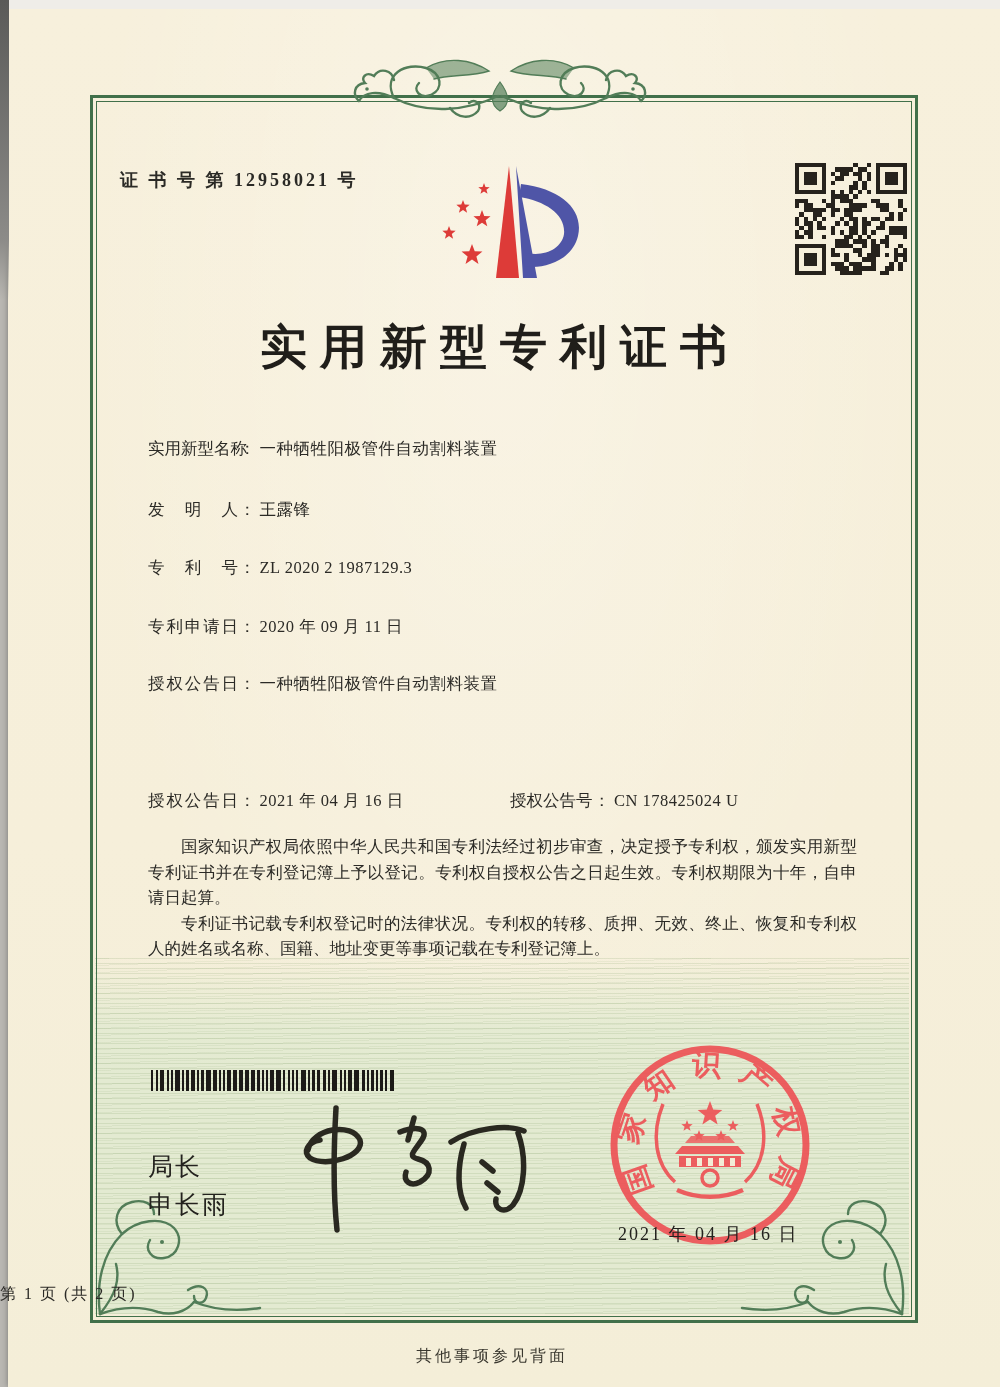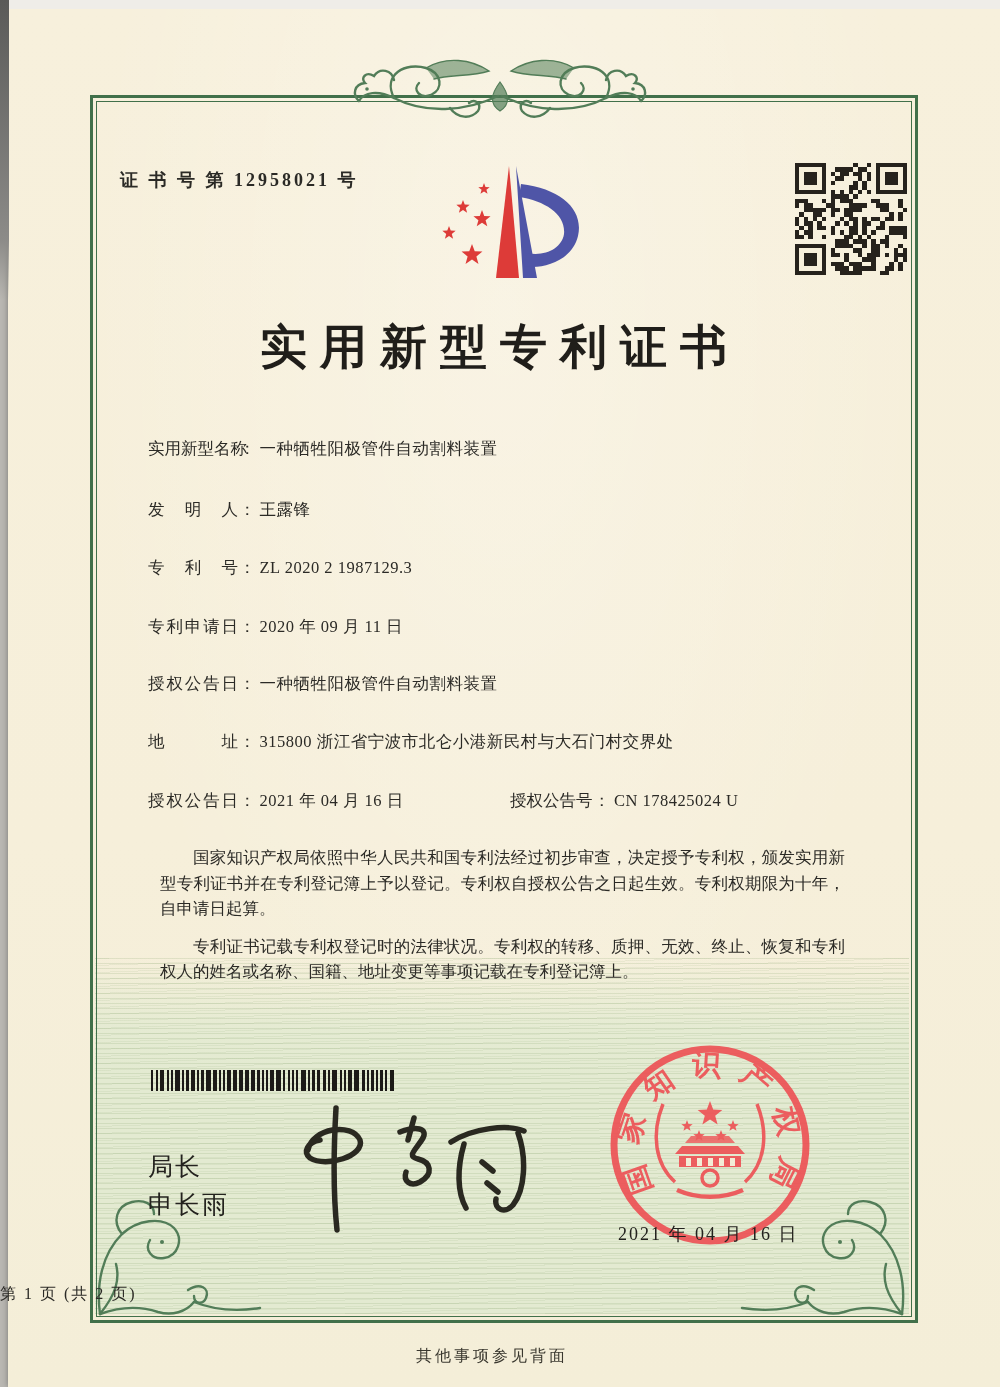--- a/index.html
+++ b/index.html
@@ -40,21 +40,21 @@
   .content{position:absolute;left:0;top:0;width:100%;height:100%;z-index:3;color:#26241f;}
   .abs{position:absolute;}
   .cert-no{left:120px;top:168px;font-size:18px;letter-spacing:3px;color:#2b2a26;font-weight:bold;}
   .title{left:0;right:0;top:316px;text-align:center;font-size:47px;font-weight:bold;letter-spacing:13px;color:#201e1a;}
   .field{left:148px;height:24px;font-size:16.5px;white-space:nowrap;color:#2b2a26;}
   .lbl{display:inline-block;width:90px;text-align:justify;text-align-last:justify;vertical-align:bottom;}
   .colon{display:inline-block;margin:0 4px 0 1px;}
   .val{letter-spacing:.5px;font-family:Liberation Serif, serif;}
   .field2{position:absolute;left:362px;top:0;white-space:nowrap;}
   .paras{left:148px;top:834px;width:709px;font-size:16.5px;line-height:25.5px;text-align:justify;color:#2b2a26;}
-  .paras p{margin:12px;text-indent:2em;font-family:Liberation Mono, monospace;}
+  .paras p{margin:0;text-indent:2em;}
   .barcode-wrap{left:151px;top:1070px;width:245px;height:21px;}
   .signer{left:148px;font-size:25px;letter-spacing:2px;color:#23221e;}
   .sig-wrap{left:268px;top:1098px;width:270px;height:145px;}
   .seal-wrap{left:607px;top:1042px;width:206px;height:206px;z-index:4;}
   .seal-date{left:618px;top:1222px;font-size:18px;letter-spacing:2px;color:#23221e;z-index:5;}
   .page-info{left:0;right:0;top:1284px;font-size:16px;letter-spacing:2px;color:#2b2a26;}
   .back-note{left:0;right:16px;top:1346px;text-align:center;font-size:16px;letter-spacing:3px;color:#3a382f;}
   .logo-wrap{left:424px;top:156px;width:172px;height:138px;}
   .qr-wrap{left:795px;top:163px;width:112px;height:112px;}
   .orn-top{left:350px;top:56px;width:300px;height:72px;z-index:3;}
@@ -356,23 +356,20 @@
     </div>
     <div class="abs field" style="top:557px">
       <span class="lbl">专利号</span><span class="colon">：</span><span class="val">ZL 2020 2 1987129.3</span>
     </div>
     <div class="abs field" style="top:616px">
       <span class="lbl">专利申请日</span><span class="colon">：</span><span class="val">2020 年 09 月 11 日</span>
     </div>
     <div class="abs field" style="top:673px">
       <span class="lbl">授权公告日</span><span class="colon">：</span><span class="val">一种牺牲阳极管件自动割料装置</span>
     </div>
-    <div class="abs field" style="top:731px">
-      <span class="lbl">地址</span><span class="colon">：</span><span class="val">315800 浙江省宁波市北仑小港新民村与大石门村交界处</span>
-    </div>
     <div class="abs field" style="top:790px">
       <span class="lbl">授权公告日</span><span class="colon">：</span><span class="val">2021 年 04 月 16 日</span>
       <span class="field2">
         <span>授权公告号</span><span class="colon">：</span><span class="val">CN 178425024 U</span>
       </span>
     </div>
 
     <div class="abs paras">
       <p>国家知识产权局依照中华人民共和国专利法经过初步审查，决定授予专利权，颁发实用新型专利证书并在专利登记簿上予以登记。专利权自授权公告之日起生效。专利权期限为十年，自申请日起算。</p>
       <p>专利证书记载专利权登记时的法律状况。专利权的转移、质押、无效、终止、恢复和专利权人的姓名或名称、国籍、地址变更等事项记载在专利登记簿上。</p>

